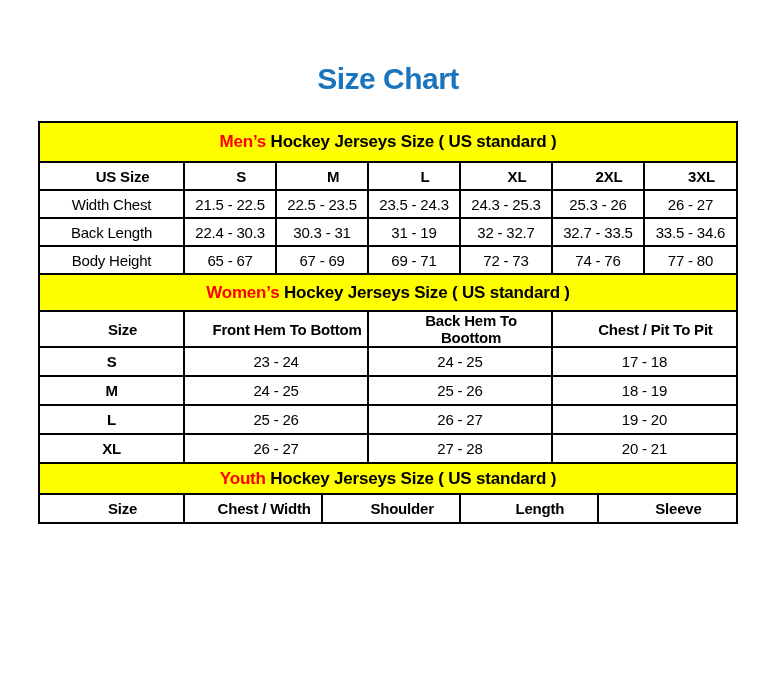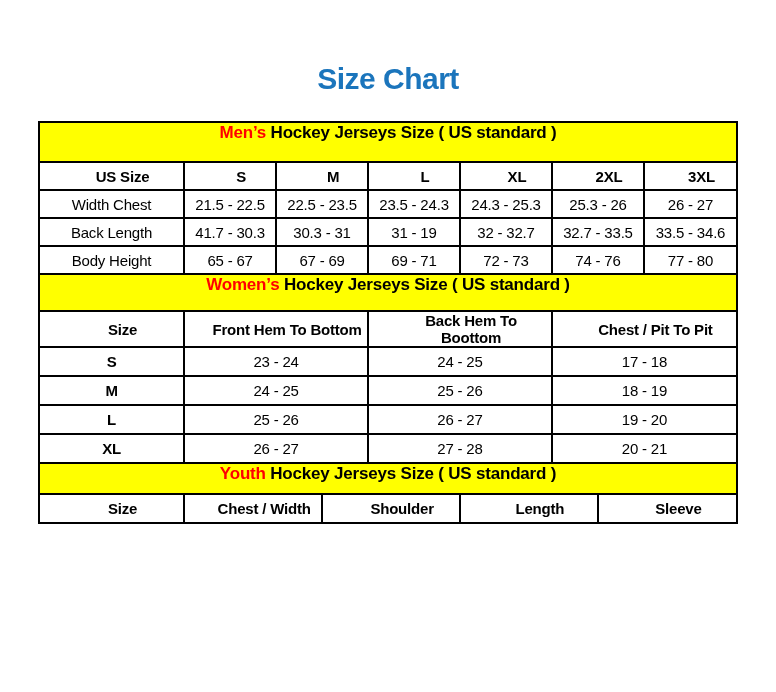--- a/index.html
+++ b/index.html
@@ -27,20 +27,21 @@
     position: absolute;
     left: 38px;
     top: 121px;
     width: 700px;
     box-sizing: border-box;
     border: 2px solid #000000;
     background: #ffffff;
   }
   .banner {
     display: flex;
+    align-items: center;
     justify-content: center;
     background: #ffff00;
     border-top: 2px solid #000000;
     border-bottom: 2px solid #000000;
     font-weight: bold;
     font-size: 17px;
     color: #000000;
     letter-spacing: -0.2px;
     white-space: pre;
   }
@@ -113,21 +114,21 @@
         <td class="rowlabel">Width Chest</td>
         <td>21.5 - 22.5</td>
         <td>22.5 - 23.5</td>
         <td>23.5 - 24.3</td>
         <td>24.3 - 25.3</td>
         <td>25.3 - 26</td>
         <td>26 - 27</td>
       </tr>
       <tr>
         <td class="rowlabel">Back Length</td>
-        <td>41.7 - 30.3</td>
+        <td>22.4 - 30.3</td>
         <td>30.3 - 31</td>
         <td>31 - 19</td>
         <td>32 - 32.7</td>
         <td>32.7 - 33.5</td>
         <td>33.5 - 34.6</td>
       </tr>
       <tr>
         <td class="rowlabel">Body Height</td>
         <td>65 - 67</td>
         <td>67 - 69</td>

